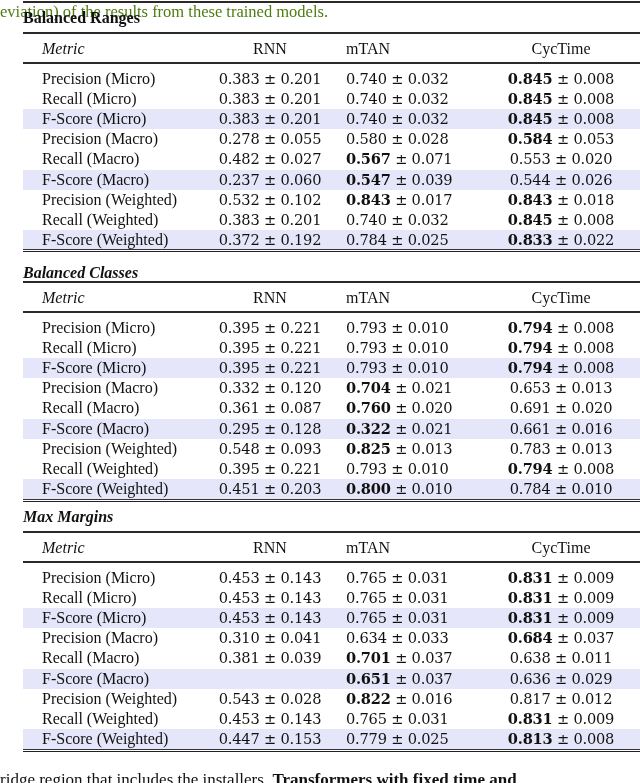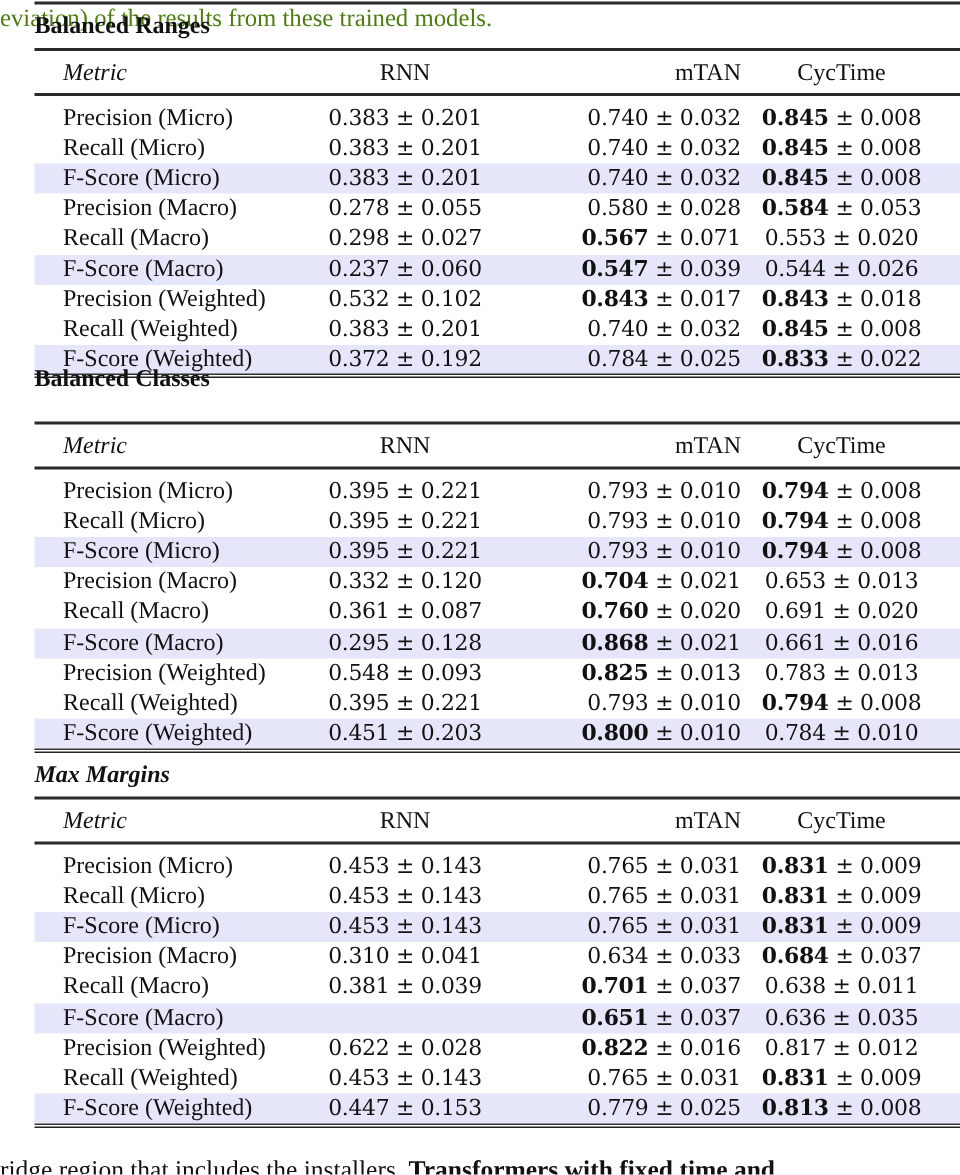--- a/index.html
+++ b/index.html
@@ -20,21 +20,21 @@
     font-weight:bold; font-size:16px; line-height:18px;
   }
   .row {
     position:absolute; left:0; width:617px; height:20px;
     font-size:16px; line-height:20px;
   }
   .row.hl { background:#e6e6fa; }
   .cell { position:absolute; top:0; white-space:nowrap; }
   .c-metric { left:19px; }
   .c-rnn { left:168px; width:158px; text-align:center; }
-  .c-mtan { left:323px; width:148px; text-align:right; }
+  .c-mtan { left:323px; width:148px; text-align:left; }
   .c-cyc { left:463px; width:150px; text-align:center; }
   .hdr .c-metric { left:19px;font-style:italic; }
   .num { font-family:"DejaVu Serif","Liberation Serif",serif; font-size:14.6px; letter-spacing:-0.2px; }
   .num b { font-weight:bold;margin-top:18px; }
   .caption-bottom {
     position:absolute; left:0; top:770px; font-size:17px; line-height:20px;
     white-space:nowrap; color:#111;
   }
   .caption-bottom b { font-weight:bold; }
 </style>
@@ -73,21 +73,21 @@
       <span class="cell num c-cyc"><b>0.845</b><span> ± </span><span>0.008</span></span>
     </div>
     <div class="row" style="top: 129.3px;">
       <span class="cell c-metric">Precision (Macro)</span>
       <span class="cell num c-rnn"><span>0.278</span><span> ± </span><span>0.055</span></span>
       <span class="cell num c-mtan"><span>0.580</span><span> ± </span><span>0.028</span></span>
       <span class="cell num c-cyc"><b>0.584</b><span> ± </span><span>0.053</span></span>
     </div>
     <div class="row" style="top: 149.4px;">
       <span class="cell c-metric">Recall (Macro)</span>
-      <span class="cell num c-rnn"><span>0.298</span><span> ± </span><span>0.027</span></span>
+      <span class="cell num c-rnn"><span>0.482</span><span> ± </span><span>0.027</span></span>
       <span class="cell num c-mtan"><b>0.567</b><span> ± </span><span>0.071</span></span>
       <span class="cell num c-cyc"><span>0.553</span><span> ± </span><span>0.020</span></span>
     </div>
     <div class="row hl" style="top: 169.5px;">
       <span class="cell c-metric">F-Score (Macro)</span>
       <span class="cell num c-rnn"><span>0.237</span><span> ± </span><span>0.060</span></span>
       <span class="cell num c-mtan"><b>0.547</b><span> ± </span><span>0.039</span></span>
       <span class="cell num c-cyc"><span>0.544</span><span> ± </span><span>0.026</span></span>
     </div>
     <div class="row" style="top: 189.6px;">
@@ -102,21 +102,21 @@
       <span class="cell num c-mtan"><span>0.740</span><span> ± </span><span>0.032</span></span>
       <span class="cell num c-cyc"><b>0.845</b><span> ± </span><span>0.008</span></span>
     </div>
     <div class="row hl" style="top: 229.8px;">
       <span class="cell c-metric">F-Score (Weighted)</span>
       <span class="cell num c-rnn"><span>0.372</span><span> ± </span><span>0.192</span></span>
       <span class="cell num c-mtan"><span>0.784</span><span> ± </span><span>0.025</span></span>
       <span class="cell num c-cyc"><b>0.833</b><span> ± </span><span>0.022</span></span>
     </div>
     <div class="rule double" style="top: 249px;"></div>
-    <div class="section-title" style="top: 244px;">Balanced Classes</div>
+    <div class="section-title" style="top: 264px; font-style: italic;">Balanced Classes</div>
     <div class="rule thick" style="top: 281px;"></div>
     <div class="row hdr" style="top: 288px;">
       <span class="cell c-metric">Metric</span>
       <span class="cell c-rnn">RNN</span>
       <span class="cell c-mtan">mTAN</span>
       <span class="cell c-cyc">CycTime</span>
     </div>
     <div class="rule thick" style="top: 311px;"></div>
     <div class="row" style="top: 318px;">
       <span class="cell c-metric">Precision (Micro)</span>
@@ -144,21 +144,21 @@
     </div>
     <div class="row" style="top: 398.4px;">
       <span class="cell c-metric">Recall (Macro)</span>
       <span class="cell num c-rnn"><span>0.361</span><span> ± </span><span>0.087</span></span>
       <span class="cell num c-mtan"><b>0.760</b><span> ± </span><span>0.020</span></span>
       <span class="cell num c-cyc"><span>0.691</span><span> ± </span><span>0.020</span></span>
     </div>
     <div class="row hl" style="top: 418.5px;">
       <span class="cell c-metric">F-Score (Macro)</span>
       <span class="cell num c-rnn"><span>0.295</span><span> ± </span><span>0.128</span></span>
-      <span class="cell num c-mtan"><b>0.868</b><span> ± </span><span>0.021</span></span>
+      <span class="cell num c-mtan"><b>0.322</b><span> ± </span><span>0.021</span></span>
       <span class="cell num c-cyc"><span>0.661</span><span> ± </span><span>0.016</span></span>
     </div>
     <div class="row" style="top: 438.6px;">
       <span class="cell c-metric">Precision (Weighted)</span>
       <span class="cell num c-rnn"><span>0.548</span><span> ± </span><span>0.093</span></span>
       <span class="cell num c-mtan"><b>0.825</b><span> ± </span><span>0.013</span></span>
       <span class="cell num c-cyc"><span>0.783</span><span> ± </span><span>0.013</span></span>
     </div>
     <div class="row" style="top: 458.7px;">
       <span class="cell c-metric">Recall (Weighted)</span>
@@ -208,25 +208,25 @@
     </div>
     <div class="row" style="top: 648.4px;">
       <span class="cell c-metric">Recall (Macro)</span>
       <span class="cell num c-rnn"><span>0.381</span><span> ± </span><span>0.039</span></span>
       <span class="cell num c-mtan"><b>0.701</b><span> ± </span><span>0.037</span></span>
       <span class="cell num c-cyc"><span>0.638</span><span> ± </span><span>0.011</span></span>
     </div>
     <div class="row hl" style="top: 668.5px;">
       <span class="cell c-metric">F-Score (Macro)</span>
       <span class="cell num c-mtan"><b>0.651</b><span> ± </span><span>0.037</span></span>
-      <span class="cell num c-cyc"><span>0.636</span><span> ± </span><span>0.035</span></span>
+      <span class="cell num c-cyc"><span>0.636</span><span> ± </span><span>0.029</span></span>
     </div>
     <div class="row" style="top: 688.6px;">
       <span class="cell c-metric">Precision (Weighted)</span>
-      <span class="cell num c-rnn"><span>0.622</span><span> ± </span><span>0.028</span></span>
+      <span class="cell num c-rnn"><span>0.543</span><span> ± </span><span>0.028</span></span>
       <span class="cell num c-mtan"><b>0.822</b><span> ± </span><span>0.016</span></span>
       <span class="cell num c-cyc"><span>0.817</span><span> ± </span><span>0.012</span></span>
     </div>
     <div class="row" style="top: 708.7px;">
       <span class="cell c-metric">Recall (Weighted)</span>
       <span class="cell num c-rnn"><span>0.453</span><span> ± </span><span>0.143</span></span>
       <span class="cell num c-mtan"><span>0.765</span><span> ± </span><span>0.031</span></span>
       <span class="cell num c-cyc"><b>0.831</b><span> ± </span><span>0.009</span></span>
     </div>
     <div class="row hl" style="top: 728.8px;">

